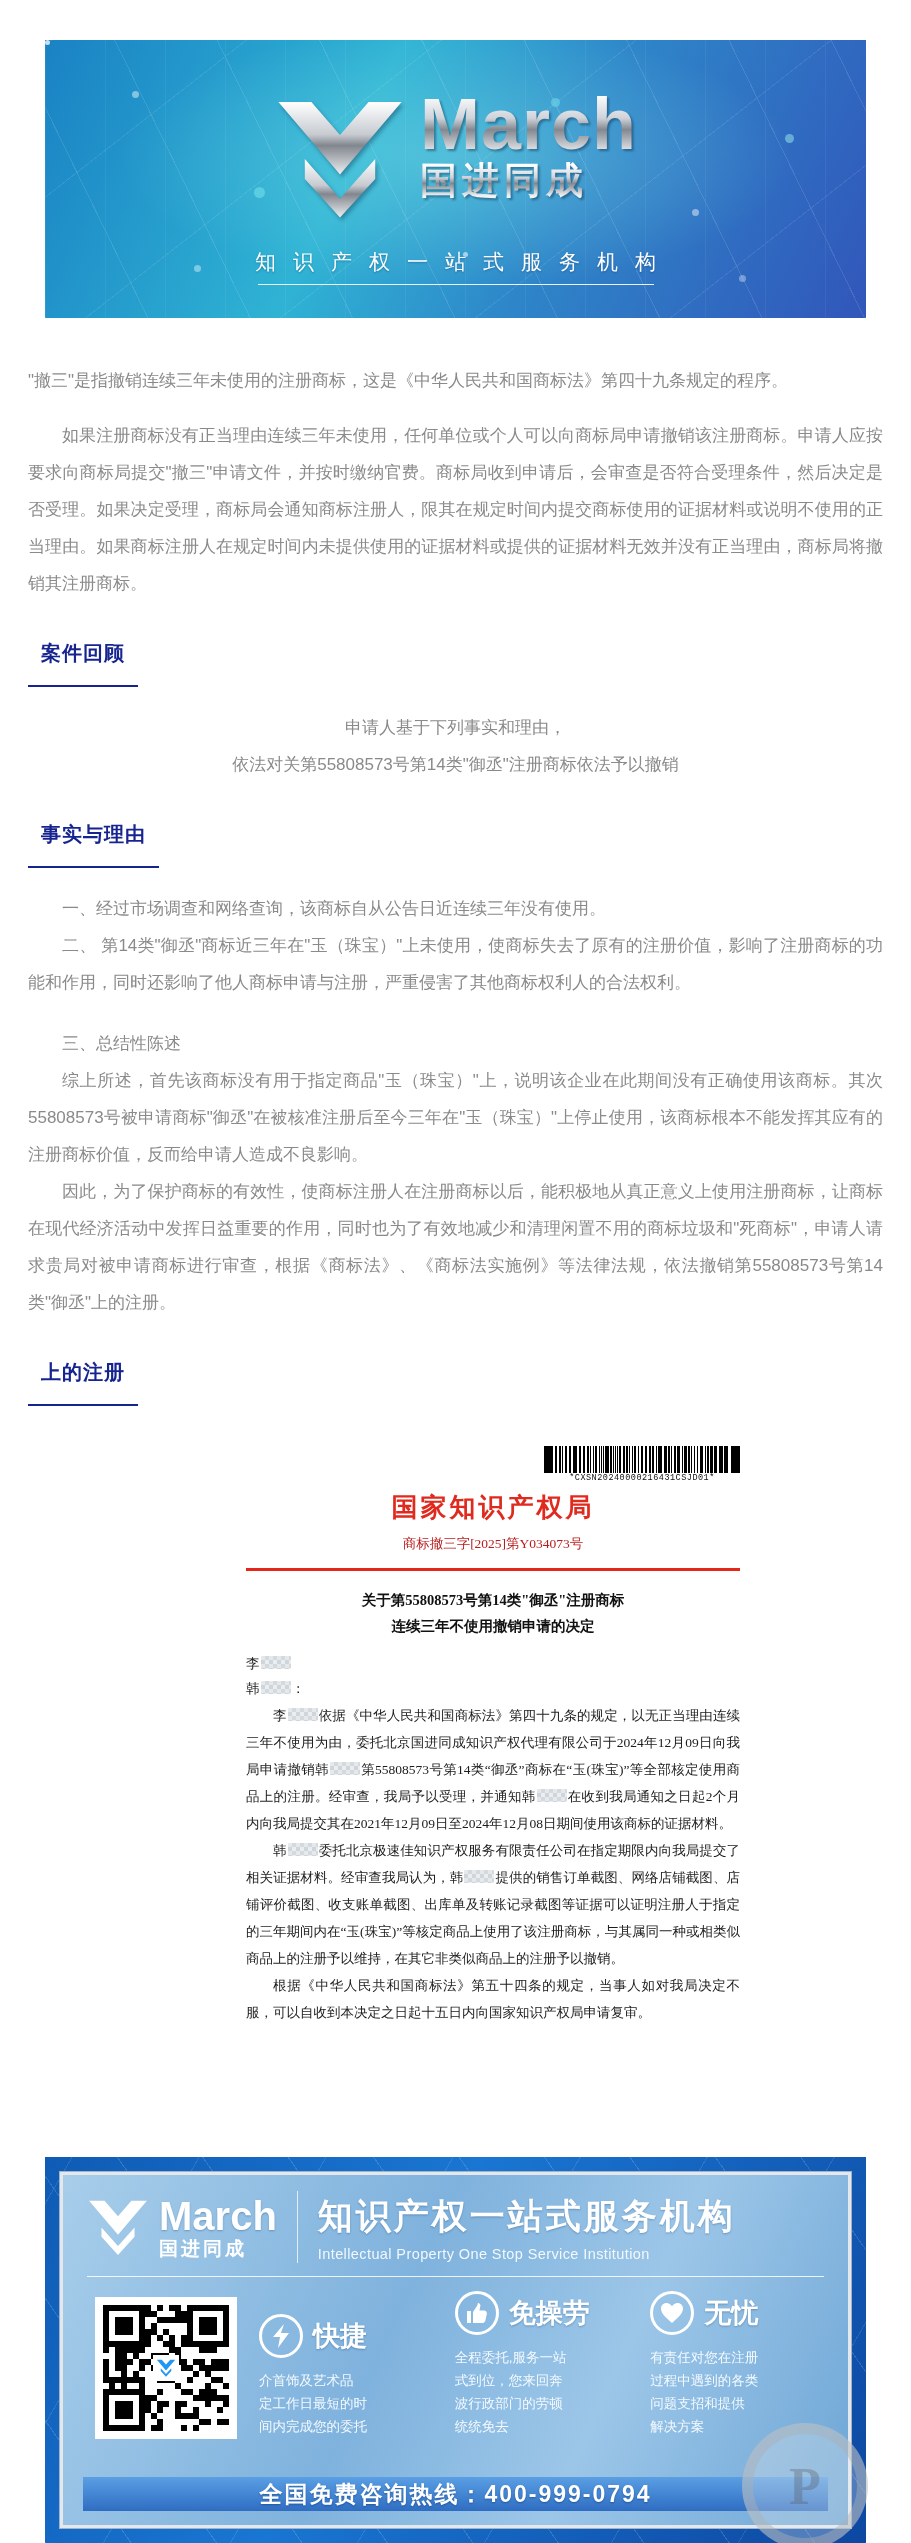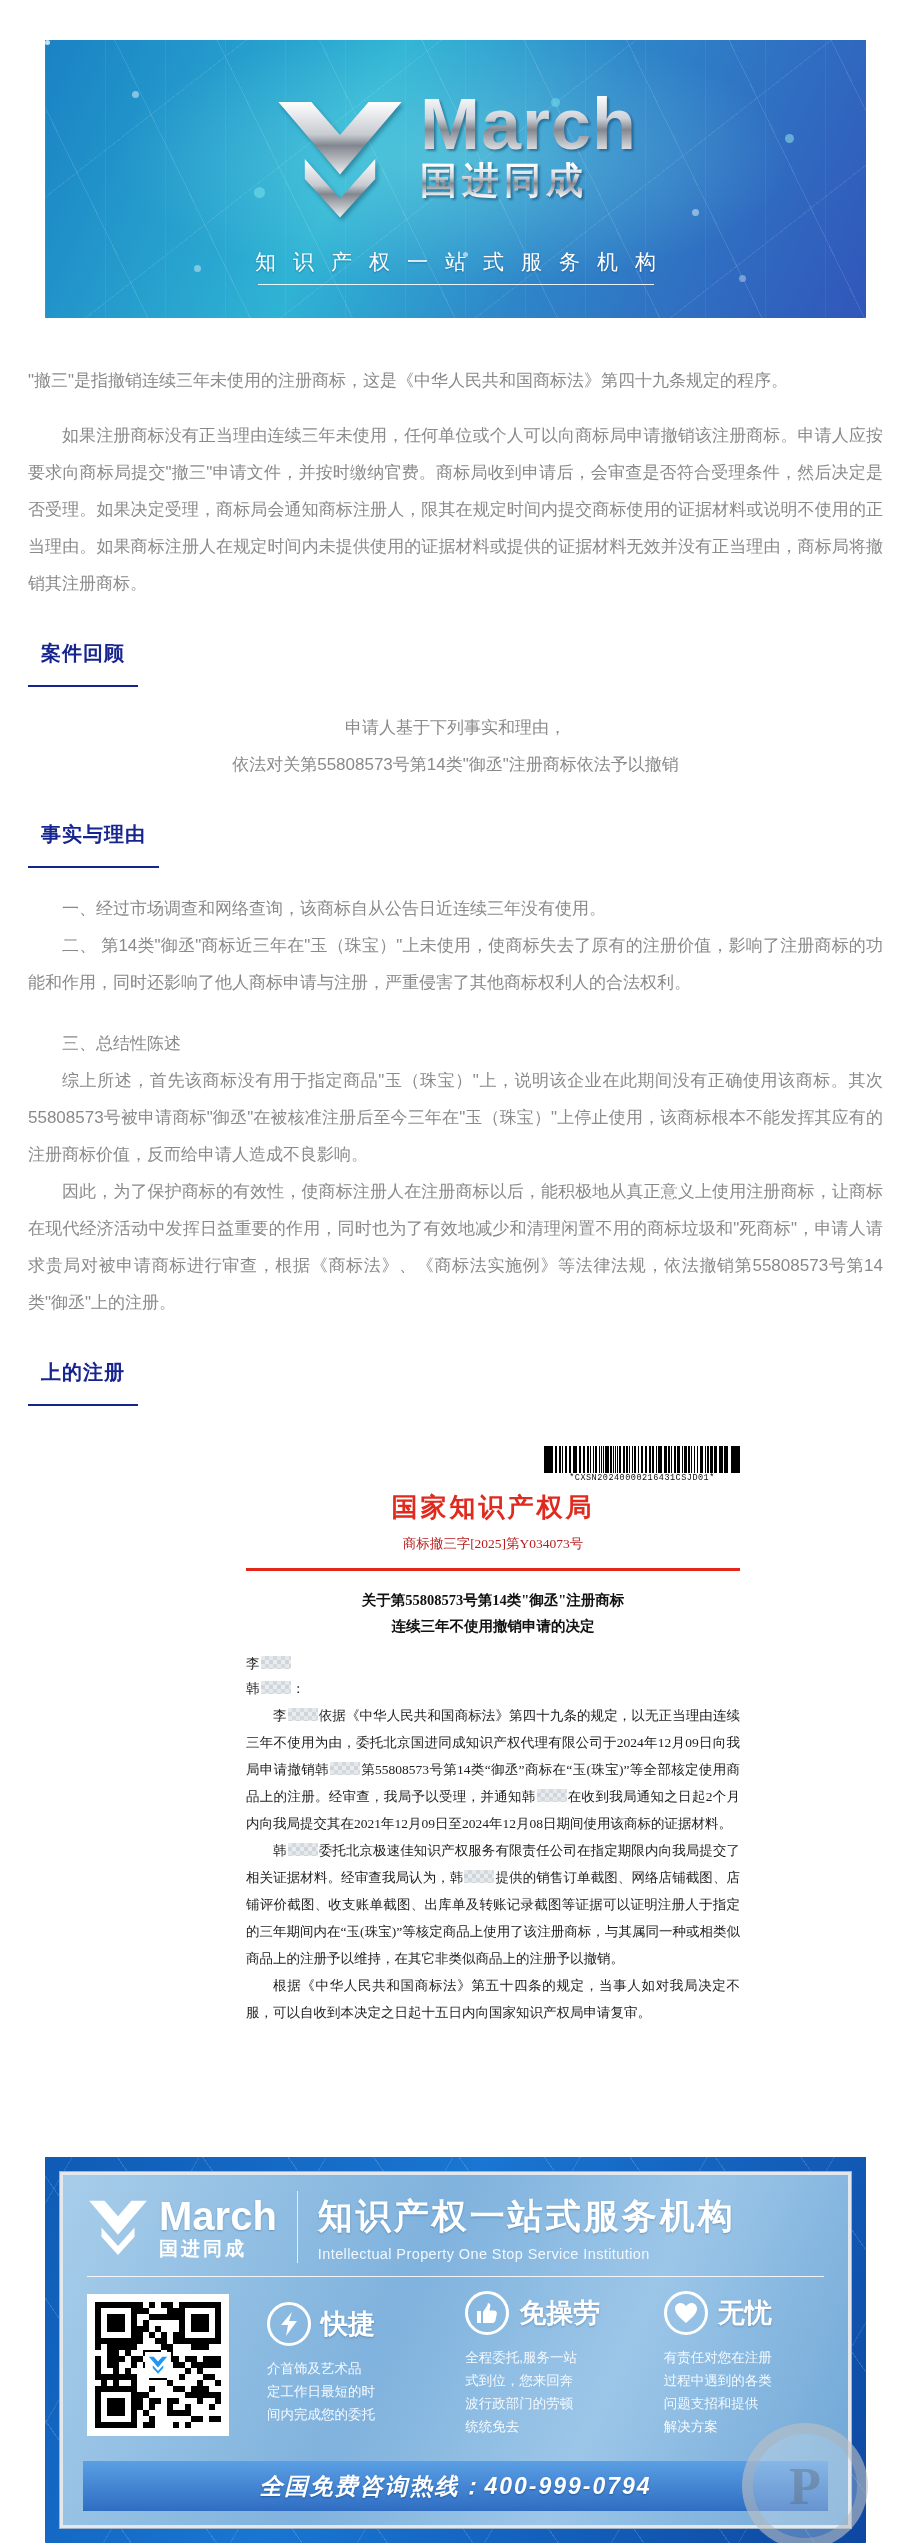--- a/index.html
+++ b/index.html
@@ -111,47 +111,46 @@
   .bc-logo{display:flex;align-items:center;gap:10px;flex:0 0 auto;}
   .bc-mark{width:62px;height:58px;}
   .bc-words{line-height:1;}
   .bc-march{font-size:40px;font-weight:bold;color:#fff;text-shadow:0 1px 2px rgba(0,50,100,.3);}
   .bc-sub{font-size:19px;font-weight:bold;letter-spacing:3px;color:#fff;margin-top:3px;}
   .bc-divider{width:1px;height:72px;background:rgba(255,255,255,.75);flex:0 0 auto;}
   .bc-title-wrap{flex:1;}
   .bc-title{font-size:35px;font-weight:bold;letter-spacing:3px;text-shadow:0 1px 2px rgba(0,50,100,.3);}
   .bc-subtitle{font-size:14.5px;margin-top:6px;letter-spacing:.4px;color:#f2f8fd;}
   .bc-hr{height:1px;background:rgba(255,255,255,.85);margin:13px 0 14px;}
-  .bc-main{display:flex;gap:38px;align-items:center;}
+  .bc-main{display:flex;gap:22px;align-items:flex-end;margin-left:8px;}
   .qr{
     flex:0 0 auto;width:126px;height:126px;background:#fff;padding:8px;position:relative;
   }
   .qr-grid{display:grid;grid-template-columns:repeat(21,6px);grid-template-rows:repeat(21,6px);}
   .qr-grid i{display:block;}
   .qr-grid i.on{background:#000;}
   .qr-center{
     position:absolute;left:50%;top:50%;transform:translate(-50%,-50%);
     width:26px;height:26px;background:#fff;display:flex;align-items:center;justify-content:center;
   }
   .qr-center svg{width:20px;height:18px;}
   .feature{flex:1;min-width:0;}
   .feat-head{display:flex;align-items:center;gap:10px;}
   .feat-circle{
     width:44px;height:44px;border:3px solid #fff;border-radius:50%;box-sizing:border-box;
     display:flex;align-items:center;justify-content:center;flex:0 0 auto;
   }
   .feat-label{font-size:27px;font-weight:bold;text-shadow:0 1px 2px rgba(0,50,100,.3);}
   .feat-desc{margin-top:12px;font-size:13.5px;line-height:1.7;white-space:pre-line;color:#f4faff;}
   .hotline{
-    position:absolute;left:20px;right:20px;bottom:14px;height:50px;
+    position:absolute;left:20px;right:20px;bottom:14px;height:34px;
     background:linear-gradient(180deg,#5a9fe4,#2f6dc2);
     display:flex;align-items:center;justify-content:center;
     font-size:23px;font-weight:bold;letter-spacing:2px;color:#fff;
     text-shadow:0 1px 2px rgba(0,40,90,.4);
-    font-style:italic;
   }
   .watermark{
     position:absolute;right:-2px;bottom:-6px;width:104px;height:104px;border-radius:50%;
     border:11px solid rgba(170,175,180,.45);background:rgba(235,237,240,.30);
     display:flex;align-items:center;justify-content:center;
     color:rgba(90,95,100,.35);font-size:52px;font-weight:bold;
     font-family:"Liberation Serif",serif;pointer-events:none;
   }
 </style>
 </head>

